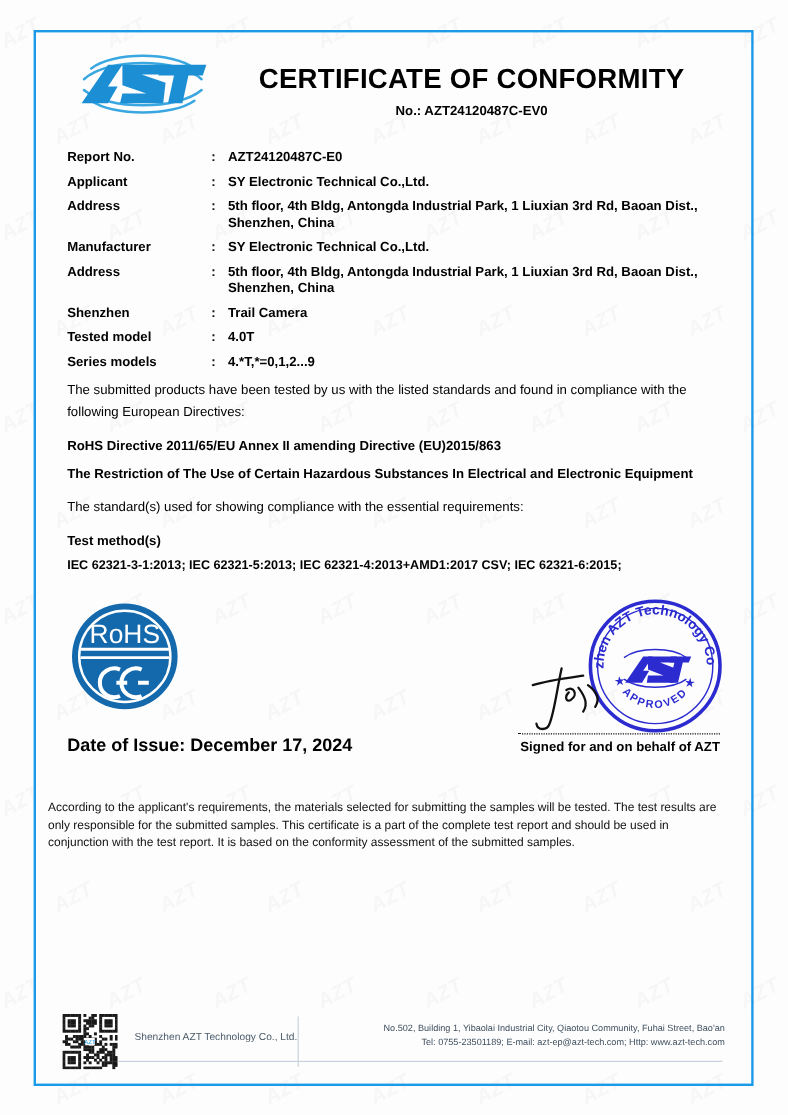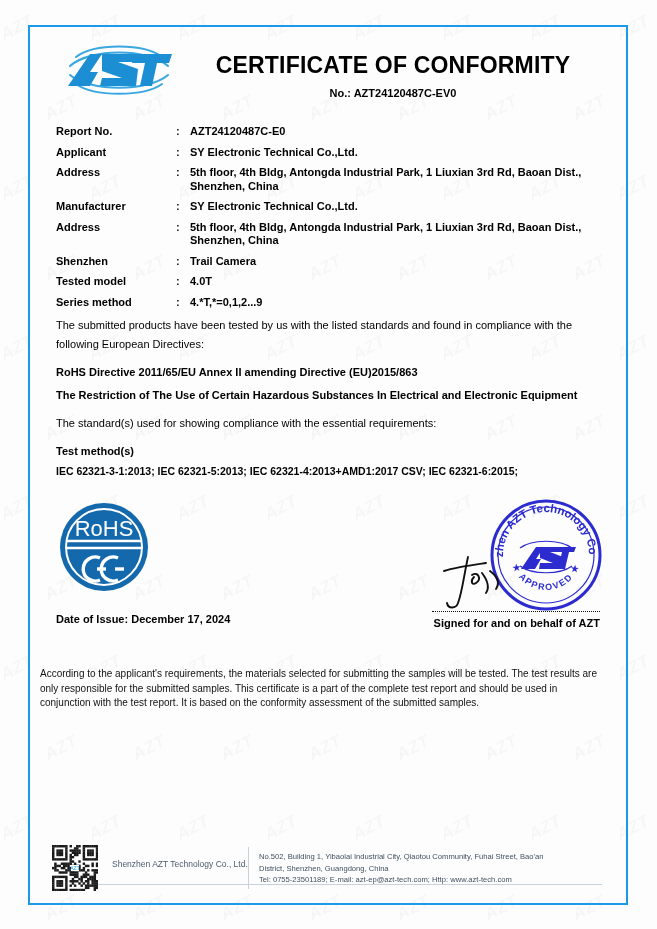--- a/index.html
+++ b/index.html
@@ -198,21 +198,21 @@
     width: 175px;
     text-align: right;
     font-size: 11px;
     font-weight: bold;
     color: #000;
   }
   .issue-date {
     position: absolute;
     left: 28px;
     top: 118px;
-    font-size: 11px;
+    font-size: 15px;
     font-weight: bold;
     color: #000;
   }
 
   
   .disclaimer {
     padding: 0 30px 0 12px;
     margin-top: 22px;
     font-size: 10px;
     line-height: 14.5px;
@@ -251,20 +251,21 @@
     background: #c8d2dc;
     margin: 2px 10px 2px 0;
     flex: none;
   }
   .foot-addr {
     flex: 1;
     font-size: 7.6px;
     line-height: 11.5px;
     color: #3f4f5f;
     padding-top: 6px;
+    text-align: right;
   }
   .foot-rule {
     position: absolute;
     left: 70px;
     right: 26px;
     bottom: 6px;
     height: 1px;
     background: #c8d2dc;
   }
 </style>
@@ -447,21 +448,21 @@
 
       <div class="field-row">
         <div class="f-label">Tested model</div>
         <div class="f-colon">:</div>
         <div class="f-value">
           <span>4.0T</span>
         </div>
       </div>
 
       <div class="field-row">
-        <div class="f-label">Series method</div>
+        <div class="f-label">Series models</div>
         <div class="f-colon">:</div>
         <div class="f-value">
           <span>4.*T,*=0,1,2...9</span>
         </div>
       </div>
 
     </div>
 
     <div class="bodytext">
       <div class="para">The submitted products have been tested by us with the listed standards and found in compliance with the following European Directives:</div>
@@ -783,20 +784,19 @@
             <rect x="30.67" y="43.81" width="2.44" height="2.44" fill="#1a1a1a"></rect>
             <rect x="41.62" y="43.81" width="2.44" height="2.44" fill="#1a1a1a"></rect>
             <rect x="19" y="20" width="8" height="6" fill="#ffffff"></rect>
             <text x="23" y="25" text-anchor="middle" font-size="5" font-family="Liberation Sans, sans-serif" fill="#1b9ae8">AZT</text>
           </svg>
       </div>
       <div class="foot-company">Shenzhen AZT Technology Co., Ltd.</div>
       <div class="foot-sep"></div>
       <div class="foot-addr">
         <div>No.502, Building 1, Yibaolai Industrial City, Qiaotou Community, Fuhai Street, Bao'an</div>
-        <div>District, Shenzhen, Guangdong, China</div>
         <div>Tel: 0755-23501189; E-mail: azt-ep@azt-tech.com; Http: www.azt-tech.com</div>
       </div>
       <div class="foot-rule"></div>
     </div>
 
   </div>
 </div>
 
 </body></html>

